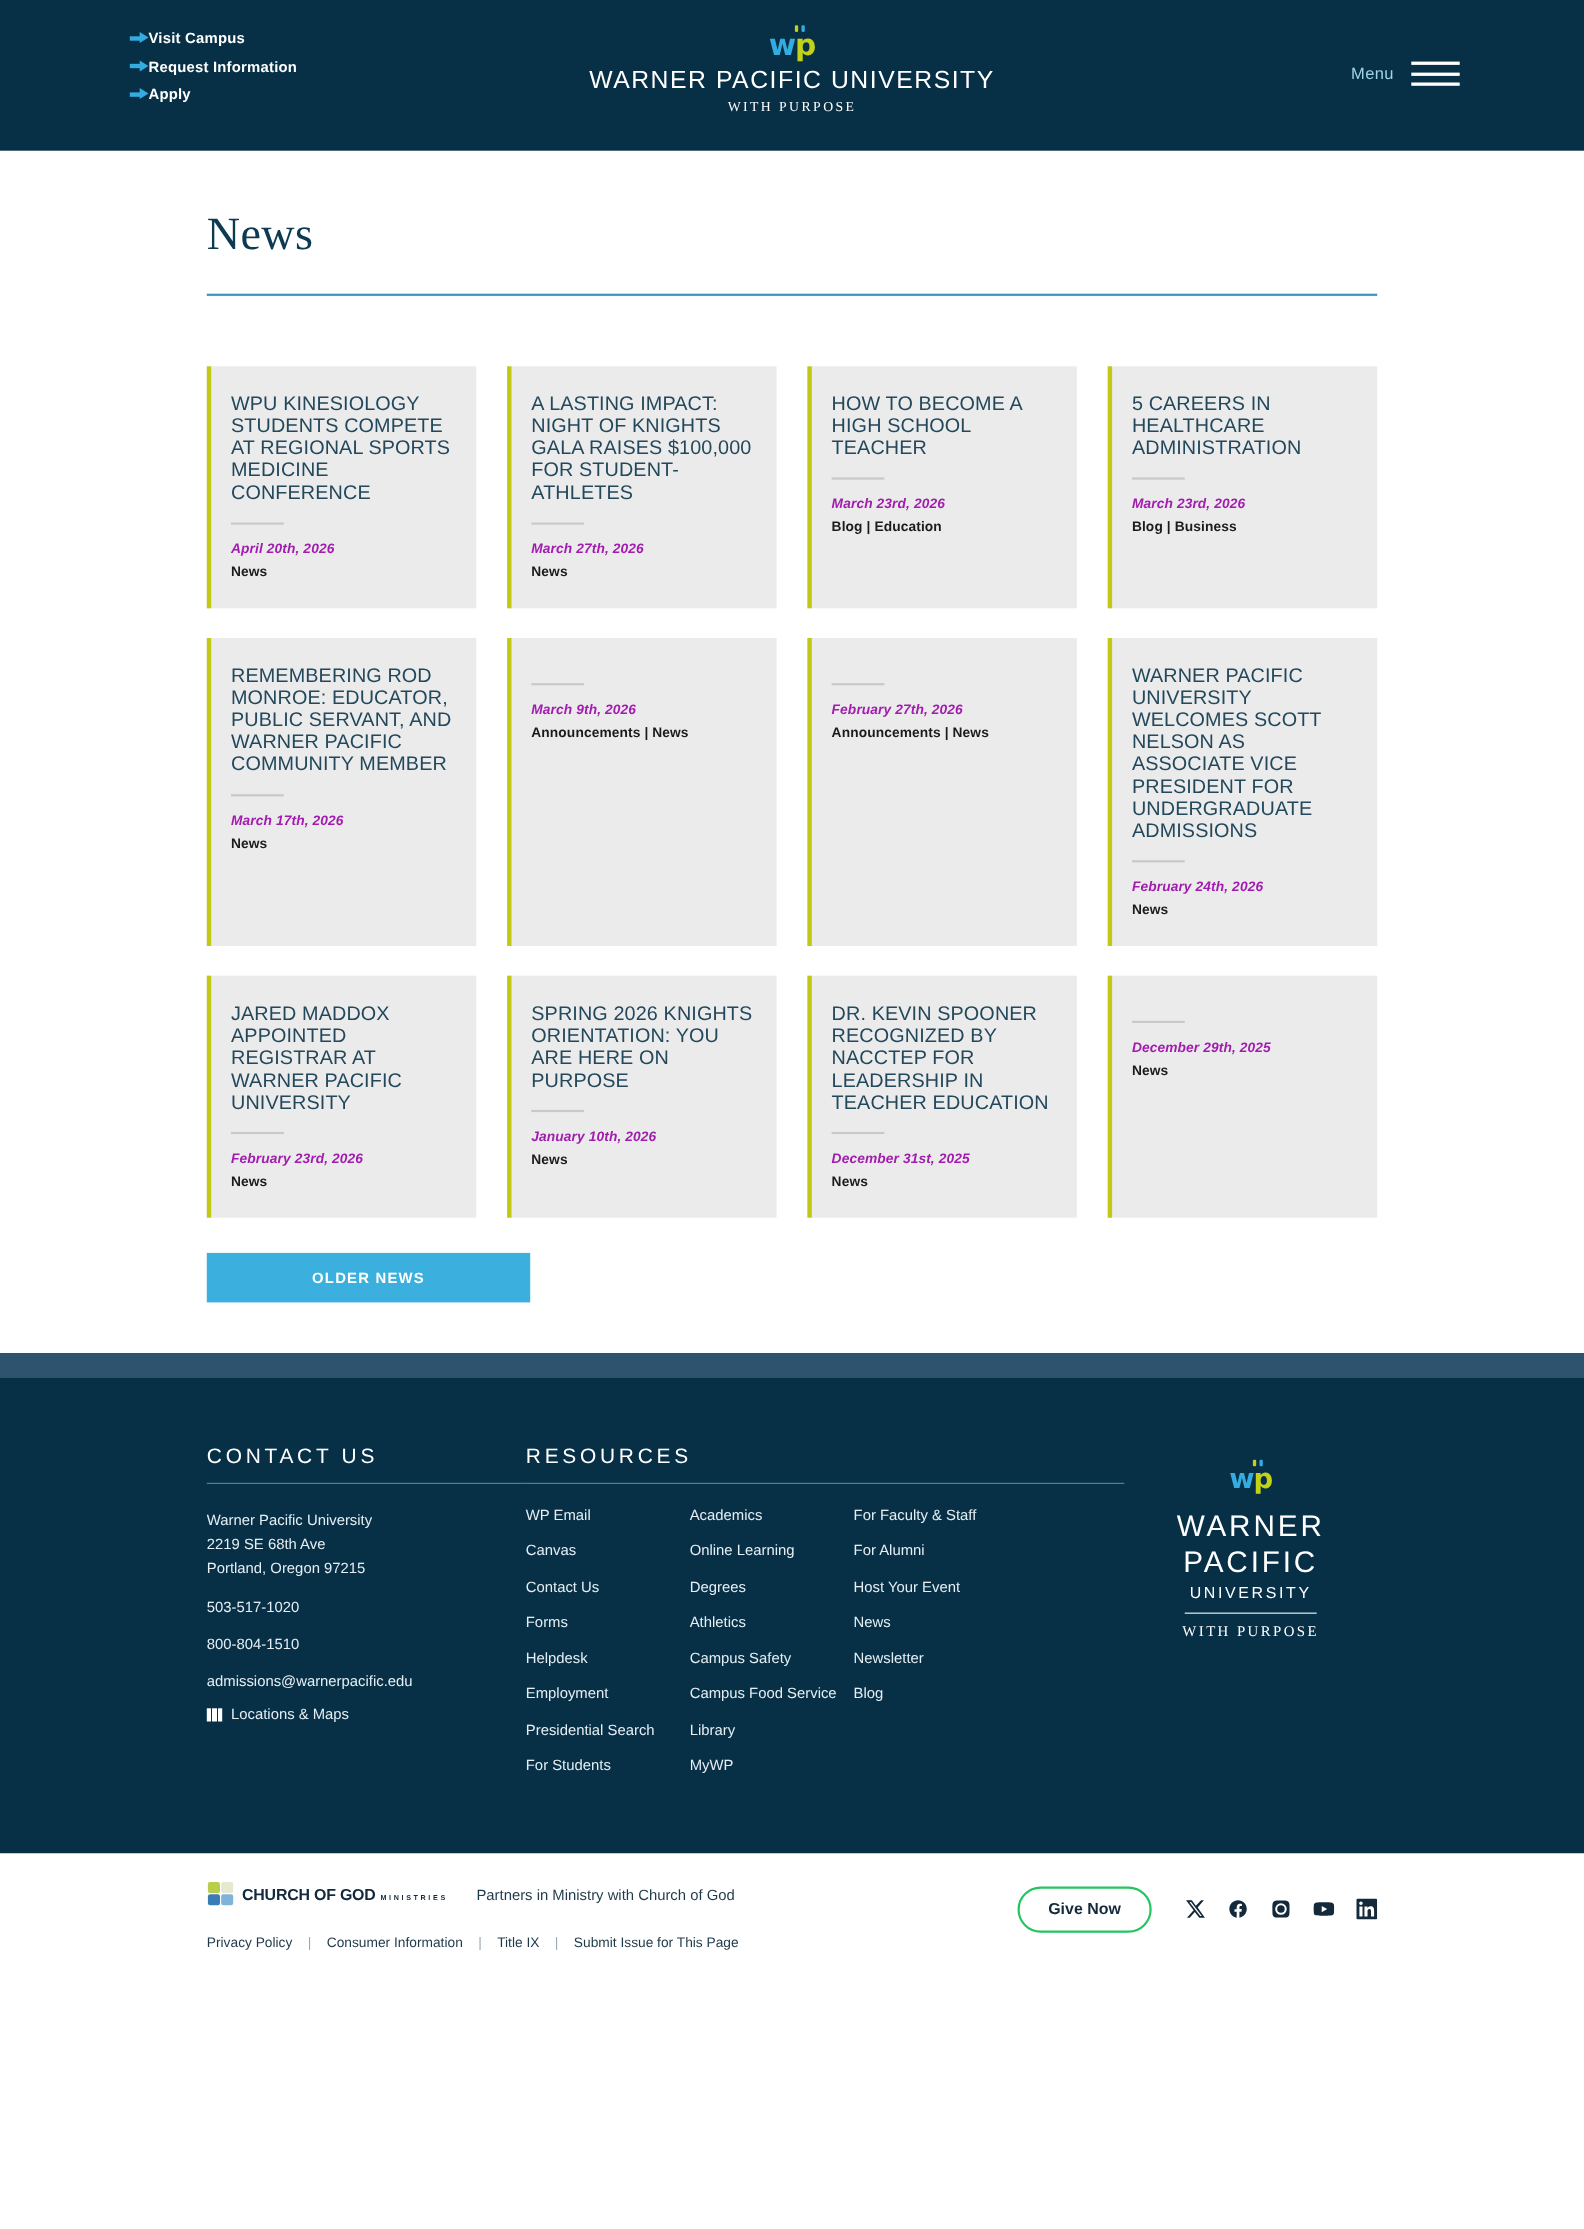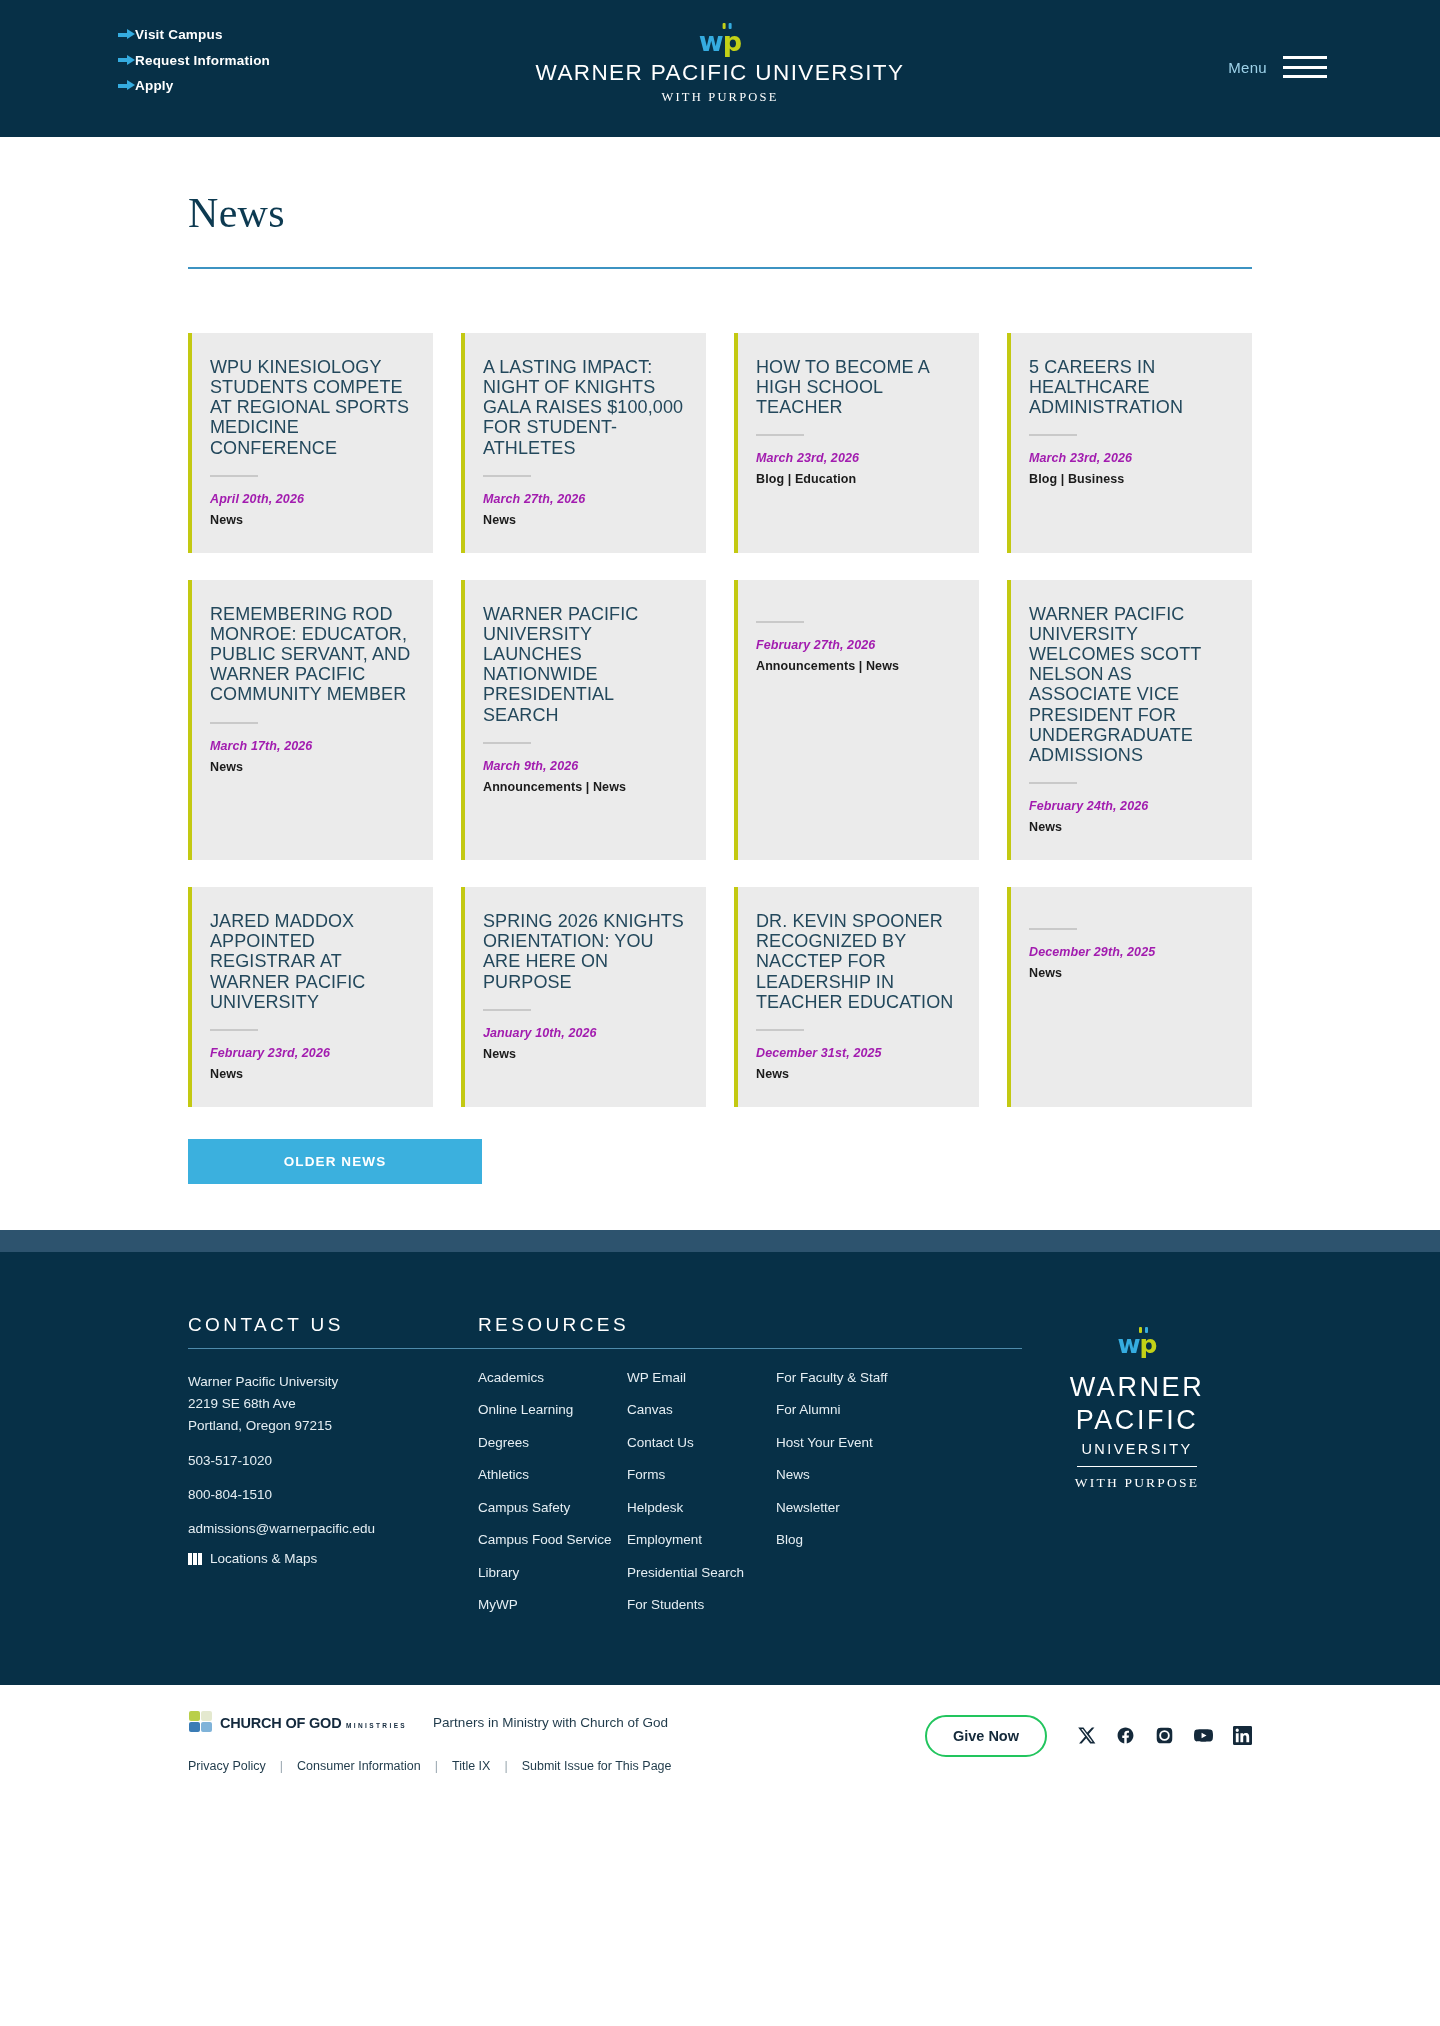--- a/index.html
+++ b/index.html
@@ -541,21 +541,20 @@
       </div>
 
       <div class="news-card">
         <div class="card-title">REMEMBERING ROD MONROE: EDUCATOR, PUBLIC SERVANT, AND WARNER PACIFIC COMMUNITY MEMBER</div>
         <div class="card-rule"></div>
         <div class="card-date">March 17th, 2026</div>
         <div class="card-cat">News</div>
       </div>
 
       <div class="news-card">
-        <div class="card-title">WARNER PACIFIC UNIVERSITY LAUNCHES NATIONWIDE PRESIDENTIAL SEARCH</div>
         <div class="card-rule"></div>
         <div class="card-date">March 9th, 2026</div>
         <div class="card-cat">Announcements | News</div>
       </div>
 
       <div class="news-card">
         <div class="card-rule"></div>
         <div class="card-date">February 27th, 2026</div>
         <div class="card-cat">Announcements | News</div>
       </div>
@@ -619,41 +618,41 @@
       <a class="maps-link">
         <span class="map-icon"></span>
         <span>Locations &amp; Maps</span>
       </a>
     </div>
 
     <div class="foot-col-resources">
       <div class="foot-head">RESOURCES</div>
       <div class="foot-head-rule"></div>
       <div class="res-cols">
+
+        <div class="res-col">
+          <a class="res-link">WP Email</a>
+          <a class="res-link">Canvas</a>
+          <a class="res-link">Contact Us</a>
+          <a class="res-link">Forms</a>
+          <a class="res-link">Helpdesk</a>
+          <a class="res-link">Employment</a>
+          <a class="res-link">Presidential Search</a>
+          <a class="res-link">For Students</a>
+        </div>
 
         <div class="res-col">
           <a class="res-link">Academics</a>
           <a class="res-link">Online Learning</a>
           <a class="res-link">Degrees</a>
           <a class="res-link">Athletics</a>
           <a class="res-link">Campus Safety</a>
           <a class="res-link">Campus Food Service</a>
           <a class="res-link">Library</a>
           <a class="res-link">MyWP</a>
-        </div>
-
-        <div class="res-col">
-          <a class="res-link">WP Email</a>
-          <a class="res-link">Canvas</a>
-          <a class="res-link">Contact Us</a>
-          <a class="res-link">Forms</a>
-          <a class="res-link">Helpdesk</a>
-          <a class="res-link">Employment</a>
-          <a class="res-link">Presidential Search</a>
-          <a class="res-link">For Students</a>
         </div>
 
         <div class="res-col">
           <a class="res-link">For Faculty &amp; Staff</a>
           <a class="res-link">For Alumni</a>
           <a class="res-link">Host Your Event</a>
           <a class="res-link">News</a>
           <a class="res-link">Newsletter</a>
           <a class="res-link">Blog</a>
         </div>

